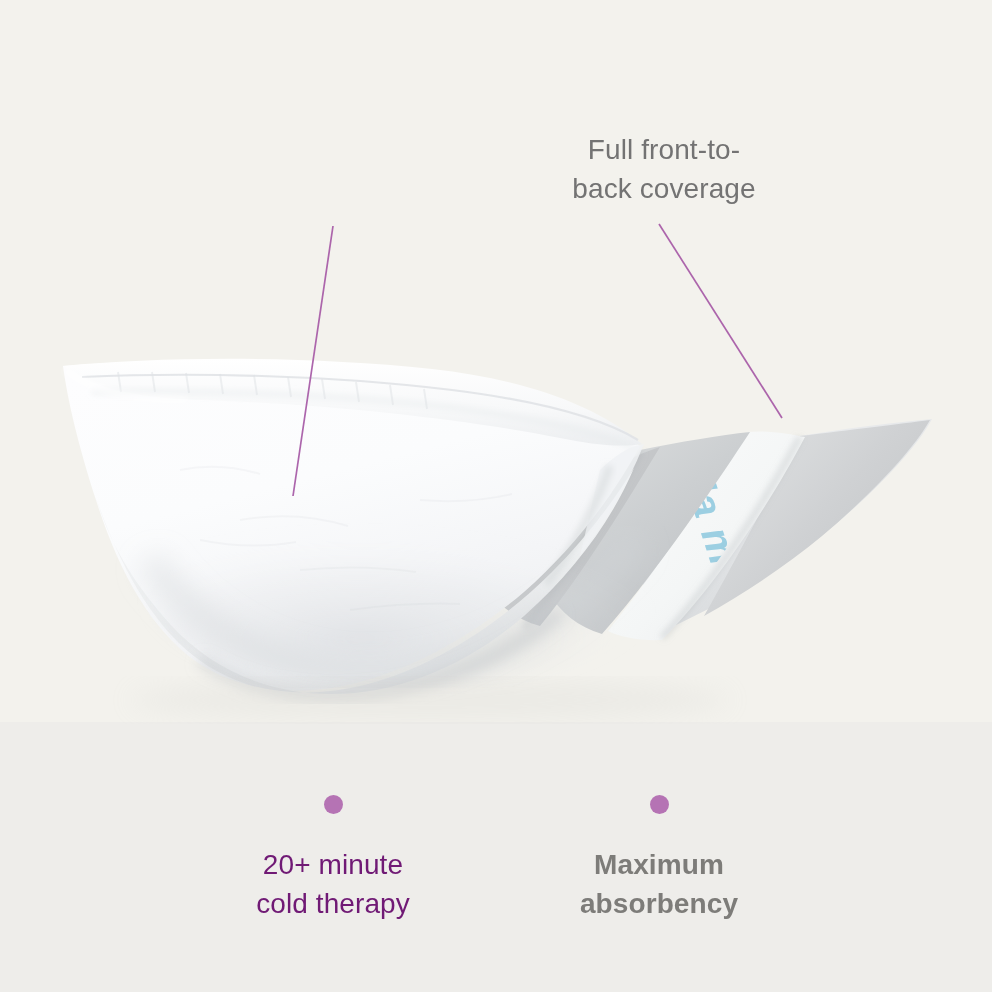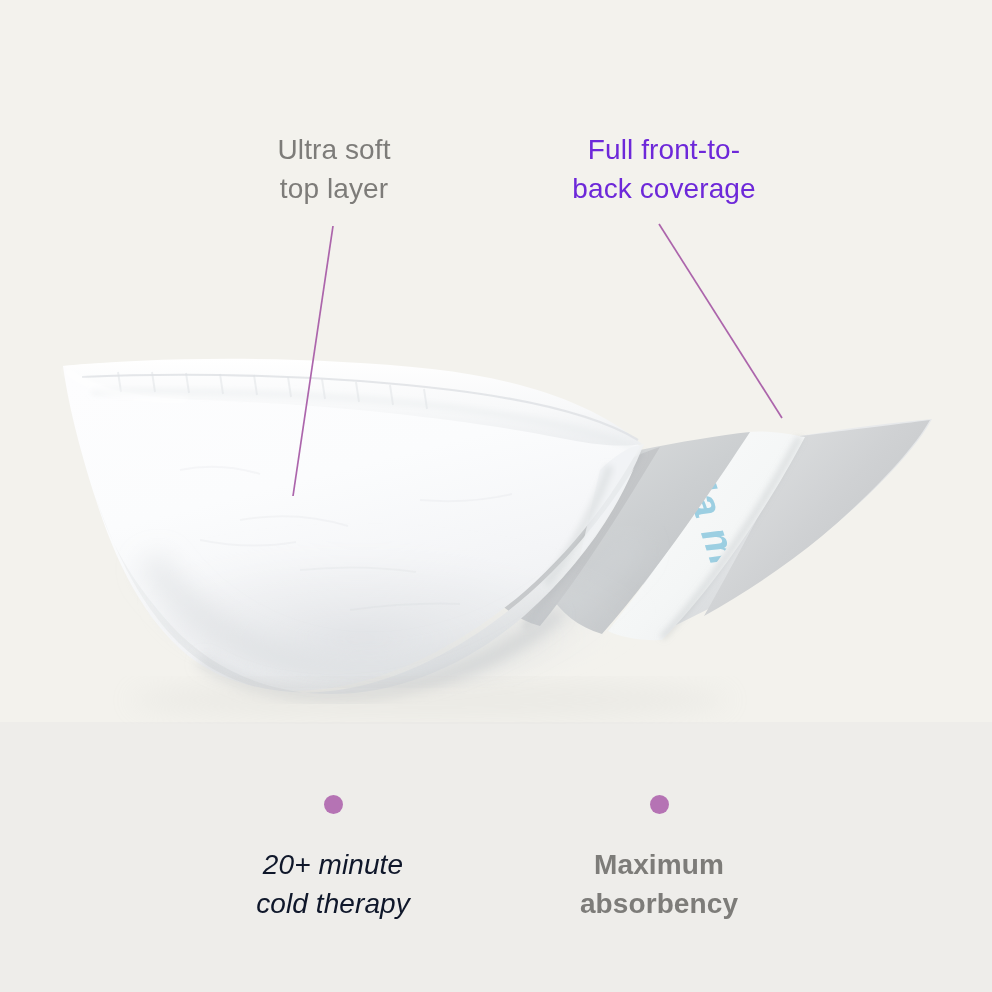--- a/index.html
+++ b/index.html
@@ -267,29 +267,27 @@
     </g>
 
     <ellipse cx="430" cy="700" rx="300" ry="20" fill="#cfcec9" opacity="0.22" filter="url(#blurLg)"></ellipse>
   </svg>
 
   <svg id="leaders" viewBox="0 0 992 992" xmlns="http://www.w3.org/2000/svg">
     <line x1="333" y1="226" x2="293" y2="496" stroke="#a85da8" stroke-width="1.7" stroke-opacity="0.95"></line>
     <line x1="659" y1="224" x2="782" y2="418" stroke="#a85da8" stroke-width="1.7" stroke-opacity="0.95"></line>
   </svg>
 
-  <div class="callout callout-left" style="color: rgb(125, 124, 121);">Ultra soft
-top layer</div>
-
-  <div class="callout callout-right" style="color: #6d28d9;">Full front-to-
+
+  <div class="callout callout-right" style="color: #737373;">Full front-to-
 back coverage</div>
 
   <div class="feature feature-left">
     <div class="feature-dot" style="background: rgb(181, 115, 180);"></div>
-    <div class="feature-label" style="color: #0f172a; font-style: italic;">20+ minute
+    <div class="feature-label" style="color: #701a75;">20+ minute
 cold therapy</div>
   </div>
 
   <div class="feature feature-right">
     <div class="feature-dot" style="background: rgb(181, 115, 180);"></div>
     <div class="feature-label" style="color: rgb(125, 124, 121); font-weight: bold;">Maximum
 absorbency</div>
   </div>
 
 </div>

